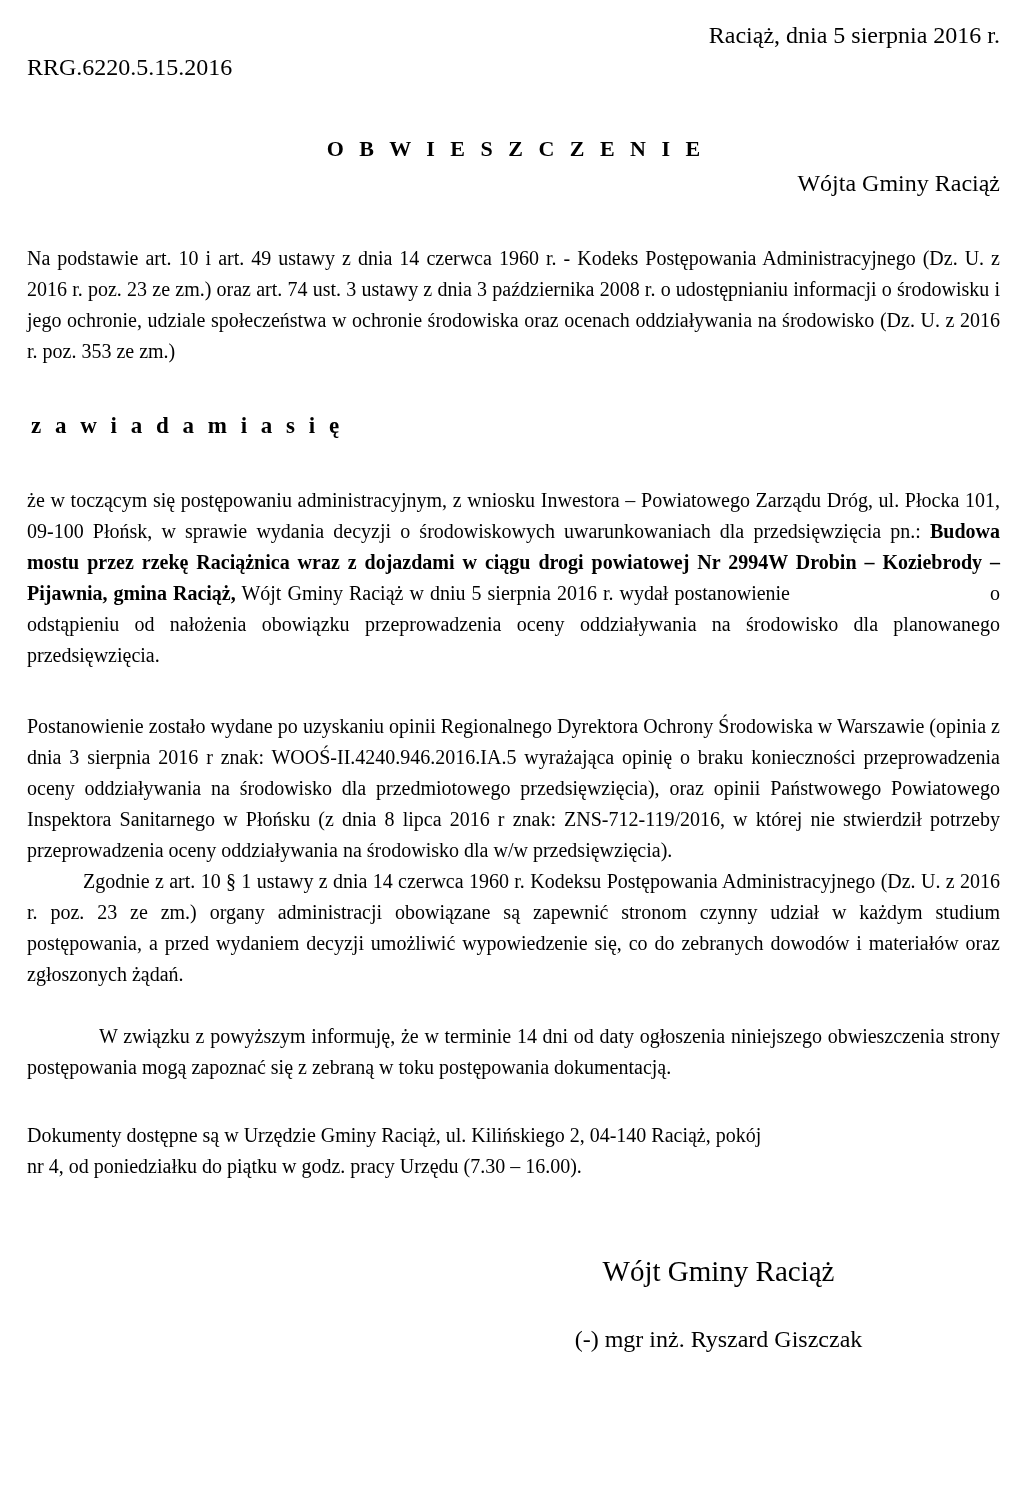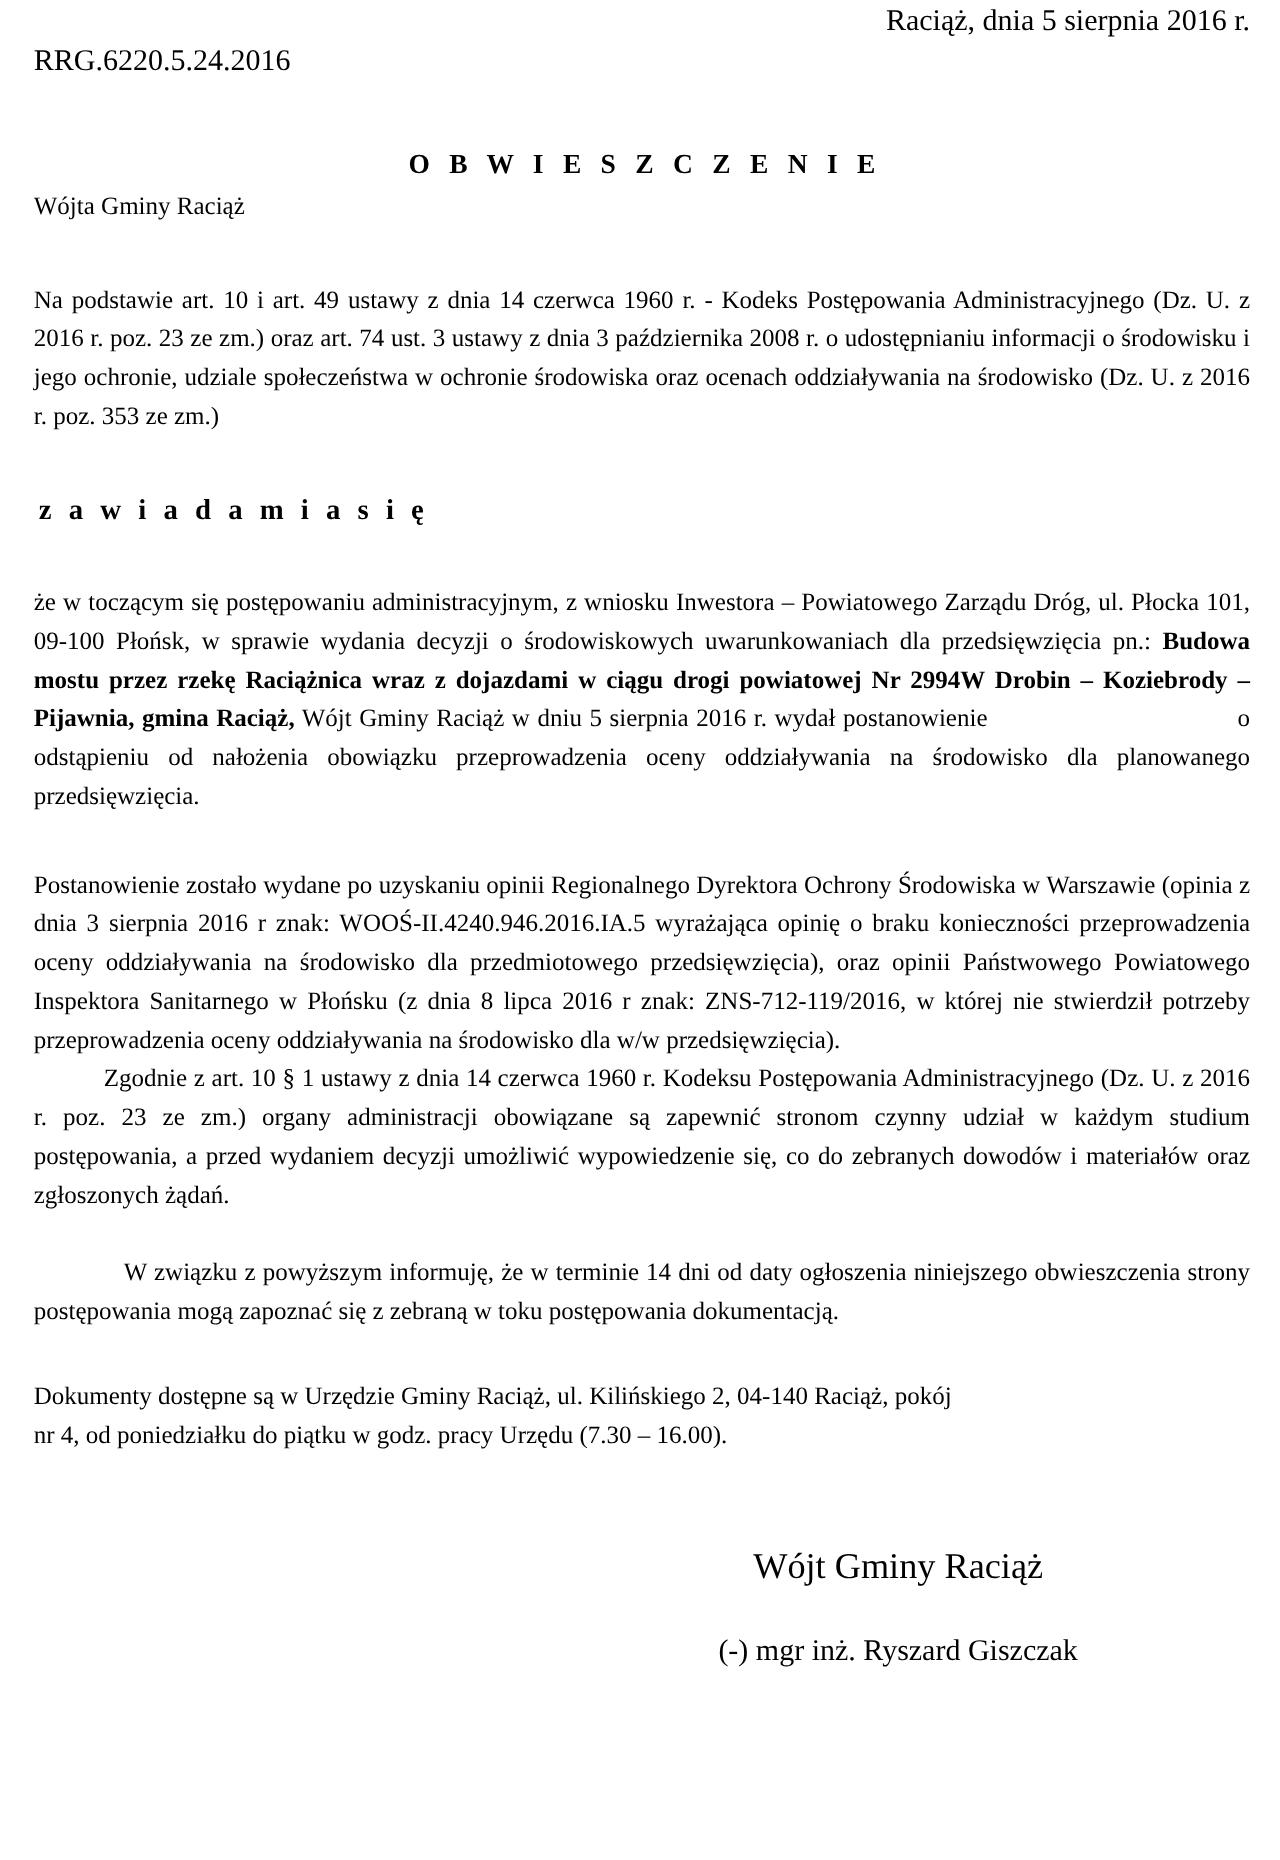--- a/index.html
+++ b/index.html
@@ -23,42 +23,42 @@
     left: 27px;
     top: 0;
     width: 973px;
   }
 
   
   .date-line {
     text-align: right;
     font-size: 24px;
     line-height: 30px;
-    padding-top: 2px;
+    padding-top: 20px;
     white-space: nowrap;
   }
   .ref-line {
     font-size: 24px;
     line-height: 30px;
     margin-top: 2px;
   }
 
   
   .title-main {
     text-align: center;
     font-size: 22px;
     font-weight: bold;
     letter-spacing: 5px;
     line-height: 30px;
     margin-top: 52px;
     padding-left: 5px;
   }
   .title-sub {
-    text-align: left;
-    font-size: 20px;
+    text-align: right;
+    font-size: 24px;
     line-height: 30px;
     margin-top: 4px;
   }
   .title-notify {
     text-align: left;
     font-size: 23px;
     font-weight: bold;
     letter-spacing: 4px;
     line-height: 30px;
     margin-top: 44px;
@@ -107,21 +107,21 @@
   }
 </style>
 </head>
 <body>
 
 <div class="page">
   <div class="sheet">
 
     <div class="date-line">Raciąż, dnia 5 sierpnia 2016 r.</div>
 
-    <div class="ref-line">RRG.6220.5.24.2016</div>
+    <div class="ref-line">RRG.6220.5.15.2016</div>
 
     <div class="title-main">O B W I E S Z C Z E N I E</div>
 
     <div class="title-sub">Wójta Gminy Raciąż</div>
 
     <p class="para para-legal-basis">Na podstawie art. 10 i art. 49 ustawy z dnia 14 czerwca 1960 r. - Kodeks Postępowania Administracyjnego (Dz. U. z 2016 r. poz. 23 ze zm.) oraz art. 74 ust. 3 ustawy z dnia 3 października 2008 r. o udostępnianiu informacji o środowisku i jego ochronie, udziale społeczeństwa w ochronie środowiska oraz ocenach oddziaływania na środowisko (Dz. U. z 2016 r. poz. 353 ze zm.)</p>
 
     <div class="title-notify">z a w i a d a m i a   s i ę</div>
 
     <p class="para para-subject"><span>że w toczącym się postępowaniu administracyjnym, z wniosku Inwestora – Powiatowego Zarządu Dróg, ul. Płocka 101, 09-100 Płońsk, w sprawie wydania decyzji o środowiskowych uwarunkowaniach dla przedsięwzięcia pn.: </span><b class="proj">Budowa mostu przez rzekę Raciążnica wraz z dojazdami w ciągu drogi powiatowej Nr 2994W Drobin – Koziebrody – Pijawnia, gmina Raciąż,</b><span> Wójt Gminy Raciąż w dniu 5 sierpnia 2016 r. wydał postanowienie</span><span class="wide-gap"></span><span>o</span> <span>odstąpieniu od nałożenia obowiązku przeprowadzenia oceny oddziaływania na środowisko dla planowanego przedsięwzięcia.</span></p>

